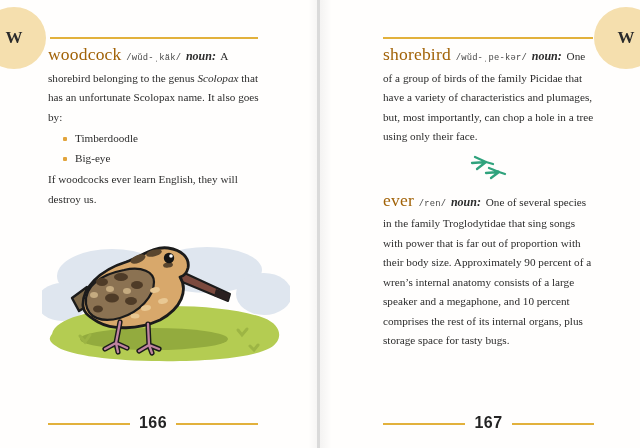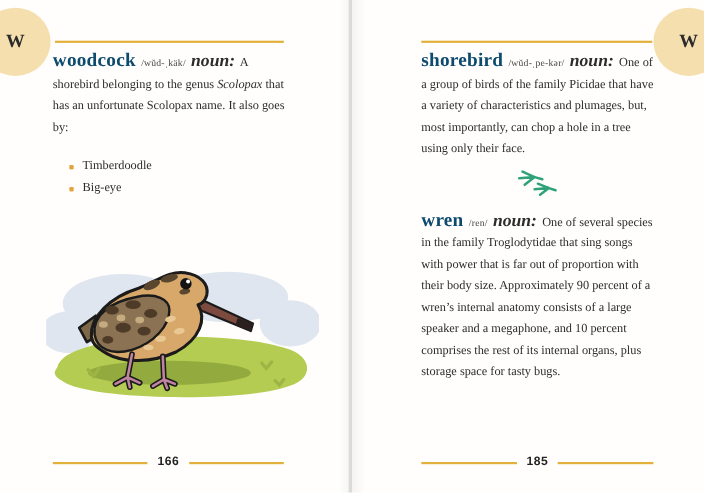--- a/index.html
+++ b/index.html
@@ -36,34 +36,34 @@
   .page-left  .rule-top { left:50px; width:208px; }
   .page-right .rule-top { left:63px; width:210px; }
   .page-footer {
     position:absolute; top:415px; display:flex; align-items:center;
   }
   .page-left  .page-footer { left:48px;  width:210px; }
   .page-right .page-footer { left:63px;  width:211px; }
   .page-footer .fline { flex:1; height:2px; background:#e2b13c; }
   .page-number {
     margin:0 9px; font-family:"Liberation Sans", sans-serif; font-weight:bold;
-    font-size:11px; letter-spacing:0.5px; color:#242424; transform:translateY(-1px);
+    font-size:16px; letter-spacing:0.5px; color:#242424; transform:translateY(-1px);
   }
   .content { position:absolute; top:45px; }
   .page-left  .content { left:48px; width:213px; }
   .page-right .content { left:63px; width:213px; }
   .entry-text { font-size:11.2px; line-height:19.5px; color:#2c2c2c; text-align:left; }
-  .headword { font-size:17.5px; font-weight:bold; letter-spacing:0.2px; color:#0c4a6e; }
+  .headword { font-size:17.5px; font-weight:normal; letter-spacing:0.2px; color:#a16207; }
   .pron {
-    font-family:Liberation Serif, serif; font-size:8.8px; color:#474747;
+    font-family:Liberation Mono, monospace; font-size:8.8px; color:#474747;
     margin:0 2px; letter-spacing:0.2px;
   }
-  .pos { font-weight:bold; font-style:italic; font-size:16px; margin-right:2px; }
+  .pos { font-weight:bold; font-style:italic; font-size:12px; margin-right:2px; }
   .genus { font-style:italic;text-align:right; }
-  ul.aliases { list-style:none; margin:16px 0 0 0; padding:0 0 0 15px; }
+  ul.aliases { list-style:none; margin:2px 0 0 0; padding:0 0 0 15px; }
   ul.aliases li {
     position:relative; padding-left:12px; font-size:11.2px; line-height:19.5px;
   }
   ul.aliases li::before {
     content:""; position:absolute; left:0; top:8px; width:4px; height:4px;
     background:#e2a43c; border-radius:1px;
   }
   .closing { margin-top:2px; }
   .illustration { position:absolute; left:42px; top:246px; width:248px; height:160px; }
   .track-divider { display:flex; justify-content:center; margin:7px 0 9px 0; }
@@ -85,20 +85,21 @@
       <p class="entry-text">
         <span class="headword">woodcock</span>
         <span class="pron">/wŭd-ˌkäk/</span>
         <span class="pos">noun:</span>
         <span>A shorebird belonging to the genus </span><span class="genus">Scolopax</span><span> that has an unfortunate Scolopax name. It also goes by:</span>
       </p>
       <ul class="aliases">
         <li>Timberdoodle</li>
         <li>Big-eye</li>
       </ul>
+      <p class="entry-text closing">If woodcocks ever learn English, they will destroy us.</p>
     </div>
 
     <svg class="illustration" viewBox="0 0 248 160">
 
       <g fill="#dfe6ef">
         <ellipse cx="70" cy="30" rx="55" ry="27"></ellipse>
         <ellipse cx="165" cy="24" rx="55" ry="23"></ellipse>
         <ellipse cx="222" cy="48" rx="28" ry="21"></ellipse>
         <ellipse cx="20" cy="56" rx="25" ry="19"></ellipse>
       </g>
@@ -182,28 +183,28 @@
         <svg width="42" height="28" viewBox="0 0 42 28">
           <g stroke="#2fa27c" stroke-width="2.3" stroke-linecap="round" fill="none">
             <path d="M17,8 L6,3 M17,8 L3,9 M17,8 L8,15 M17,8 L24,10"></path>
             <path d="M30,18 L20,14 M30,18 L17,19 M30,18 L22,24 M30,18 L36,20"></path>
           </g>
         </svg>
       </div>
 
       <div class="entry wren-entry">
         <p class="entry-text">
-          <span class="headword">wren</span>
+          <span class="headword">ever</span>
           <span class="pron">/ren/</span>
           <span class="pos">noun:</span>
           <span>One of several species in the family Troglodytidae that sing songs with power that is far out of proportion with their body size. Approximately 90 percent of a wren’s internal anatomy consists of a large speaker and a megaphone, and 10 percent comprises the rest of its internal organs, plus storage space for tasty bugs.</span>
         </p>
       </div>
     </div>
 
     <div class="page-footer">
       <div class="fline"></div>
-      <span class="page-number">185</span>
+      <span class="page-number">167</span>
       <div class="fline"></div>
     </div>
   </div>
 
 </div>
 
 </body></html>

